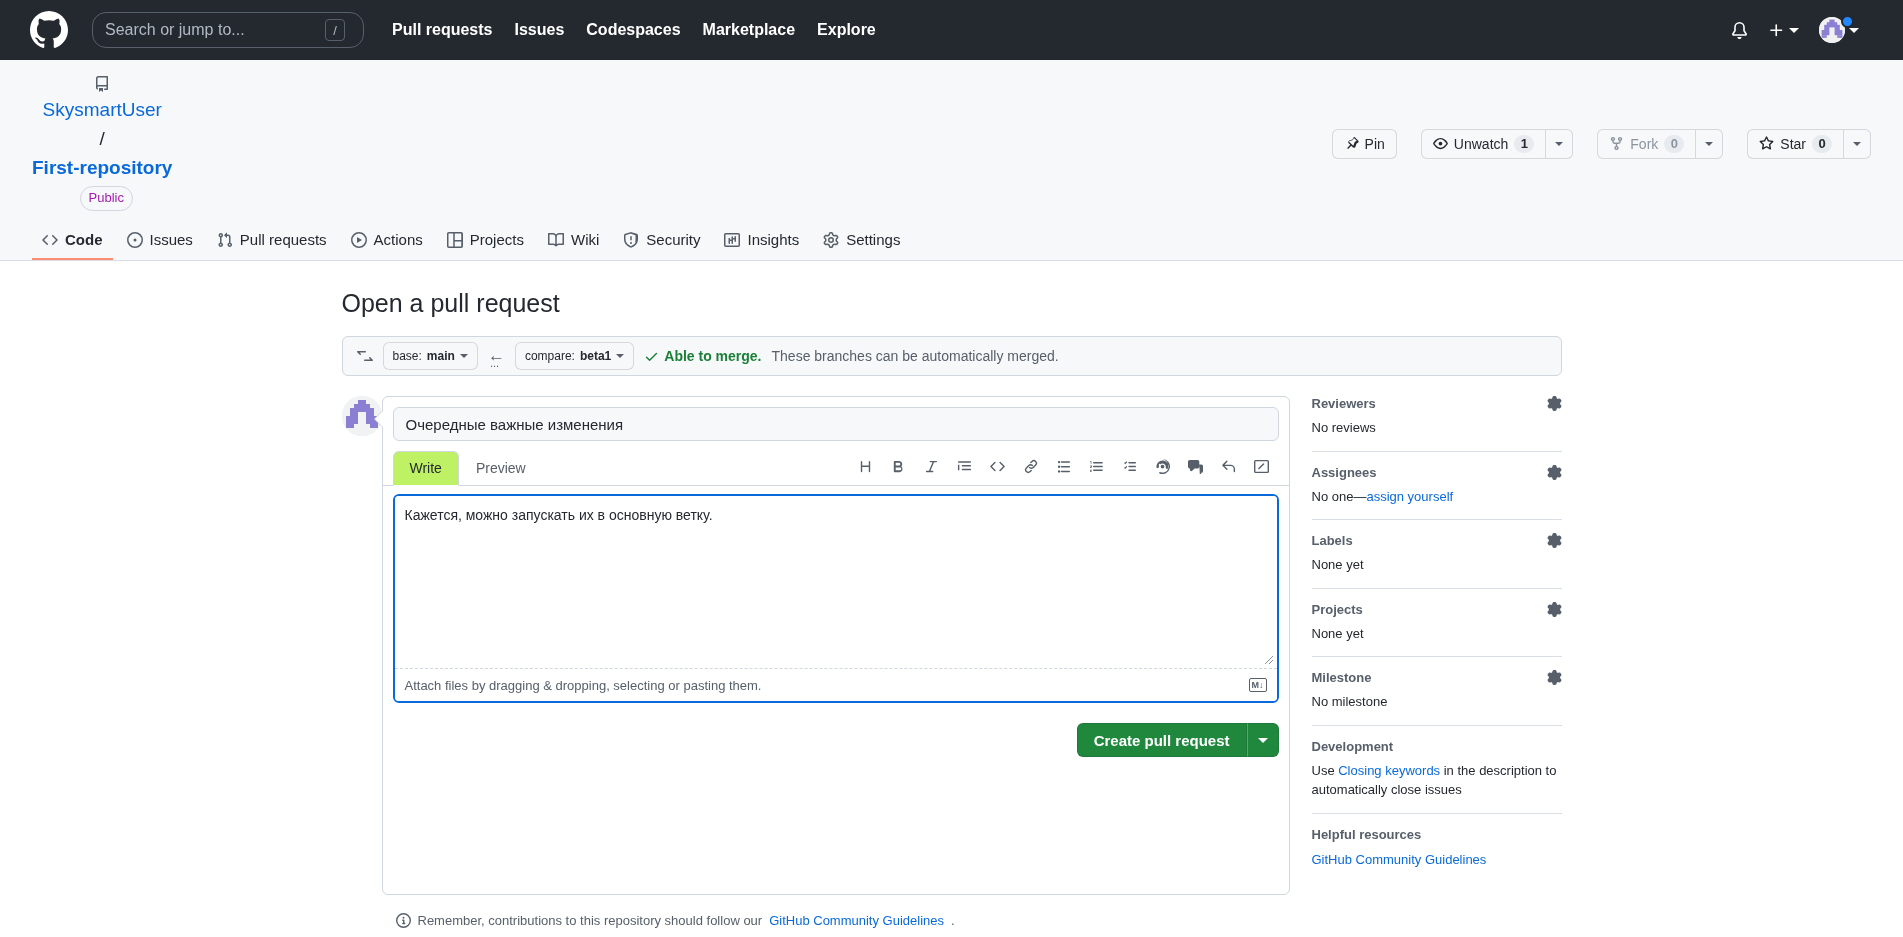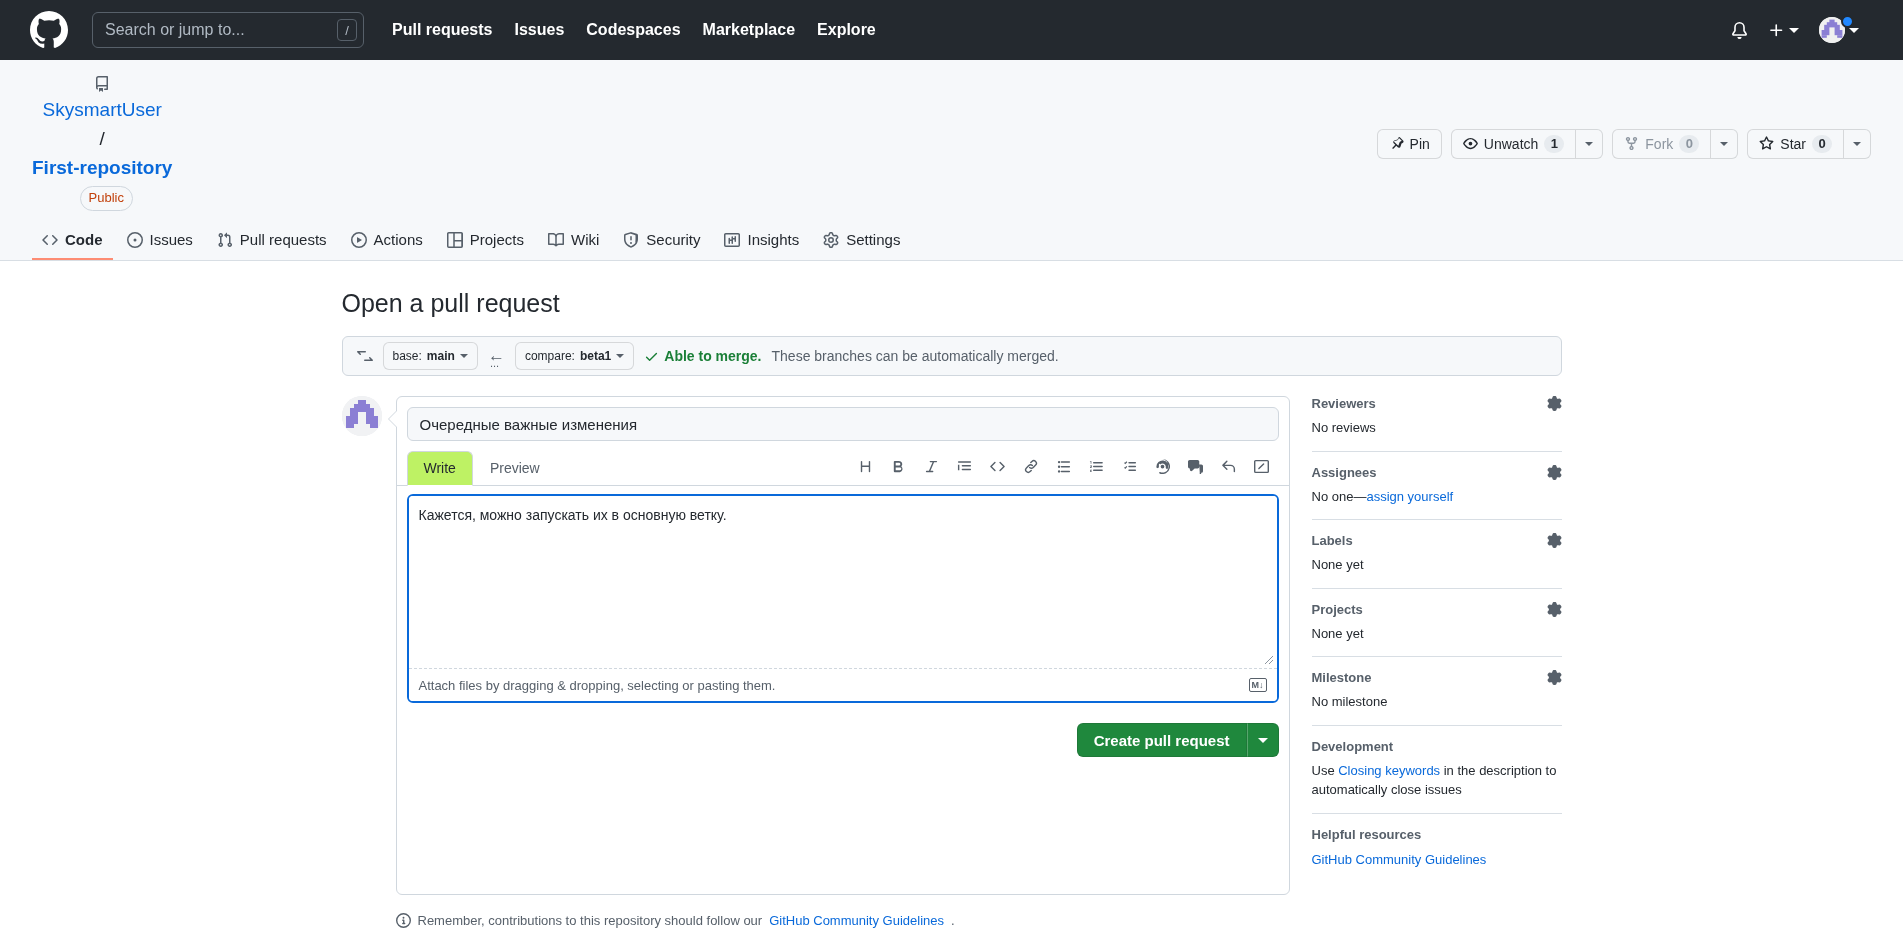--- a/index.html
+++ b/index.html
@@ -19,23 +19,23 @@
     display: flex;
     align-items: center;
     padding: 0 20px;
     gap: 16px;
   }
   .gh-logo { width: 38px; height: 38px; flex: none; margin-left: 10px; }
   .gh-logo svg { width: 38px; height: 38px; fill: #ffffff; }
   .search-box {
     width: 272px; height: 36px;
     border: 1px solid #57606a;
-    border-radius: 6px;
+    border-radius: 14px;
     display: flex; align-items: center;
-    padding: 0 6px 0 12px;
+    padding: 0 18px 0 12px;
     margin-left: 8px;
   }
   .search-box .ph { color: #b1bac4; font-size: 16px; flex: 1; }
   .slash-key {
     width: 20px; height: 22px;
     border: 1px solid #57606a; border-radius: 4px;
     color: #b1bac4; font-size: 13px;
     display: flex; align-items: center; justify-content: center;
   }
   .hdr-nav { display: flex; align-items: center; gap: 22px; margin-left: 12px; }
@@ -85,25 +85,25 @@
   .repo-top { display: flex; align-items: center; }
   .repo-title { display: flex; align-items: center; gap: 7px; font-size: 19px; flex-direction: column; }
   .repo-title .repo-icon { color: #57606a; display: flex; align-items: center; }
   .repo-title a { color: #0969da; text-decoration: none; }
   .repo-title .owner { font-weight: 400; }
   .repo-title .slash { color: #24292f; font-weight: 300; }
   .repo-title .name { font-weight: 600; }
   .pill-public {
     margin-left: 8px;
     border: 1px solid #d0d7de; border-radius: 2em;
-    font-size: 13px; color: #c2410c;
+    font-size: 13px; color: #a21caf;
     padding: 1px 8px 2px 8px;
     line-height: 20px;
   }
-  .repo-actions { margin-left: auto; display: flex; align-items: center; gap: 9px; }
+  .repo-actions { margin-left: auto; display: flex; align-items: center; gap: 24px; }
   .btn {
     height: 30px;
     border: 1px solid rgba(31,35,40,0.15);
     border-radius: 6px;
     background: #f6f8fa;
     color: #24292f;
     font-size: 14px; font-weight: 500;
     padding: 0 11px;
     display: flex; align-items: center; gap: 6px;
     cursor: pointer;
@@ -175,21 +175,21 @@
     display: flex; align-items: center; gap: 5px;
     cursor: pointer; color: #24292f;
   }
   .branch-btn b { font-weight: 600; }
   .arrow-l { color: #57606a; font-size: 17px; position: relative; }
   .dots { position: absolute; left: 2px; top: 11px; font-size: 11px; color: #57606a; letter-spacing: 0px;}
   .merge-ok { color: #1a7f37; font-weight: 600; display: flex; align-items: center; gap: 5px; }
   .merge-note { color: #57606a; }
 
   .pr-body { display: flex; gap: 22px; margin-top: 20px; }
-  .pr-main { flex: 1; display: flex; gap: 14px; }
+  .pr-main { flex: 1; display: flex; }
   .avatar-lg {
     width: 40px; height: 40px; border-radius: 50%;
     background: #eaecef; flex: none; overflow: hidden;
   }
   .comment-box {
     flex: 1;
     border: 1px solid #d0d7de;
     border-radius: 6px;
     background: #ffffff;
     position: relative;

